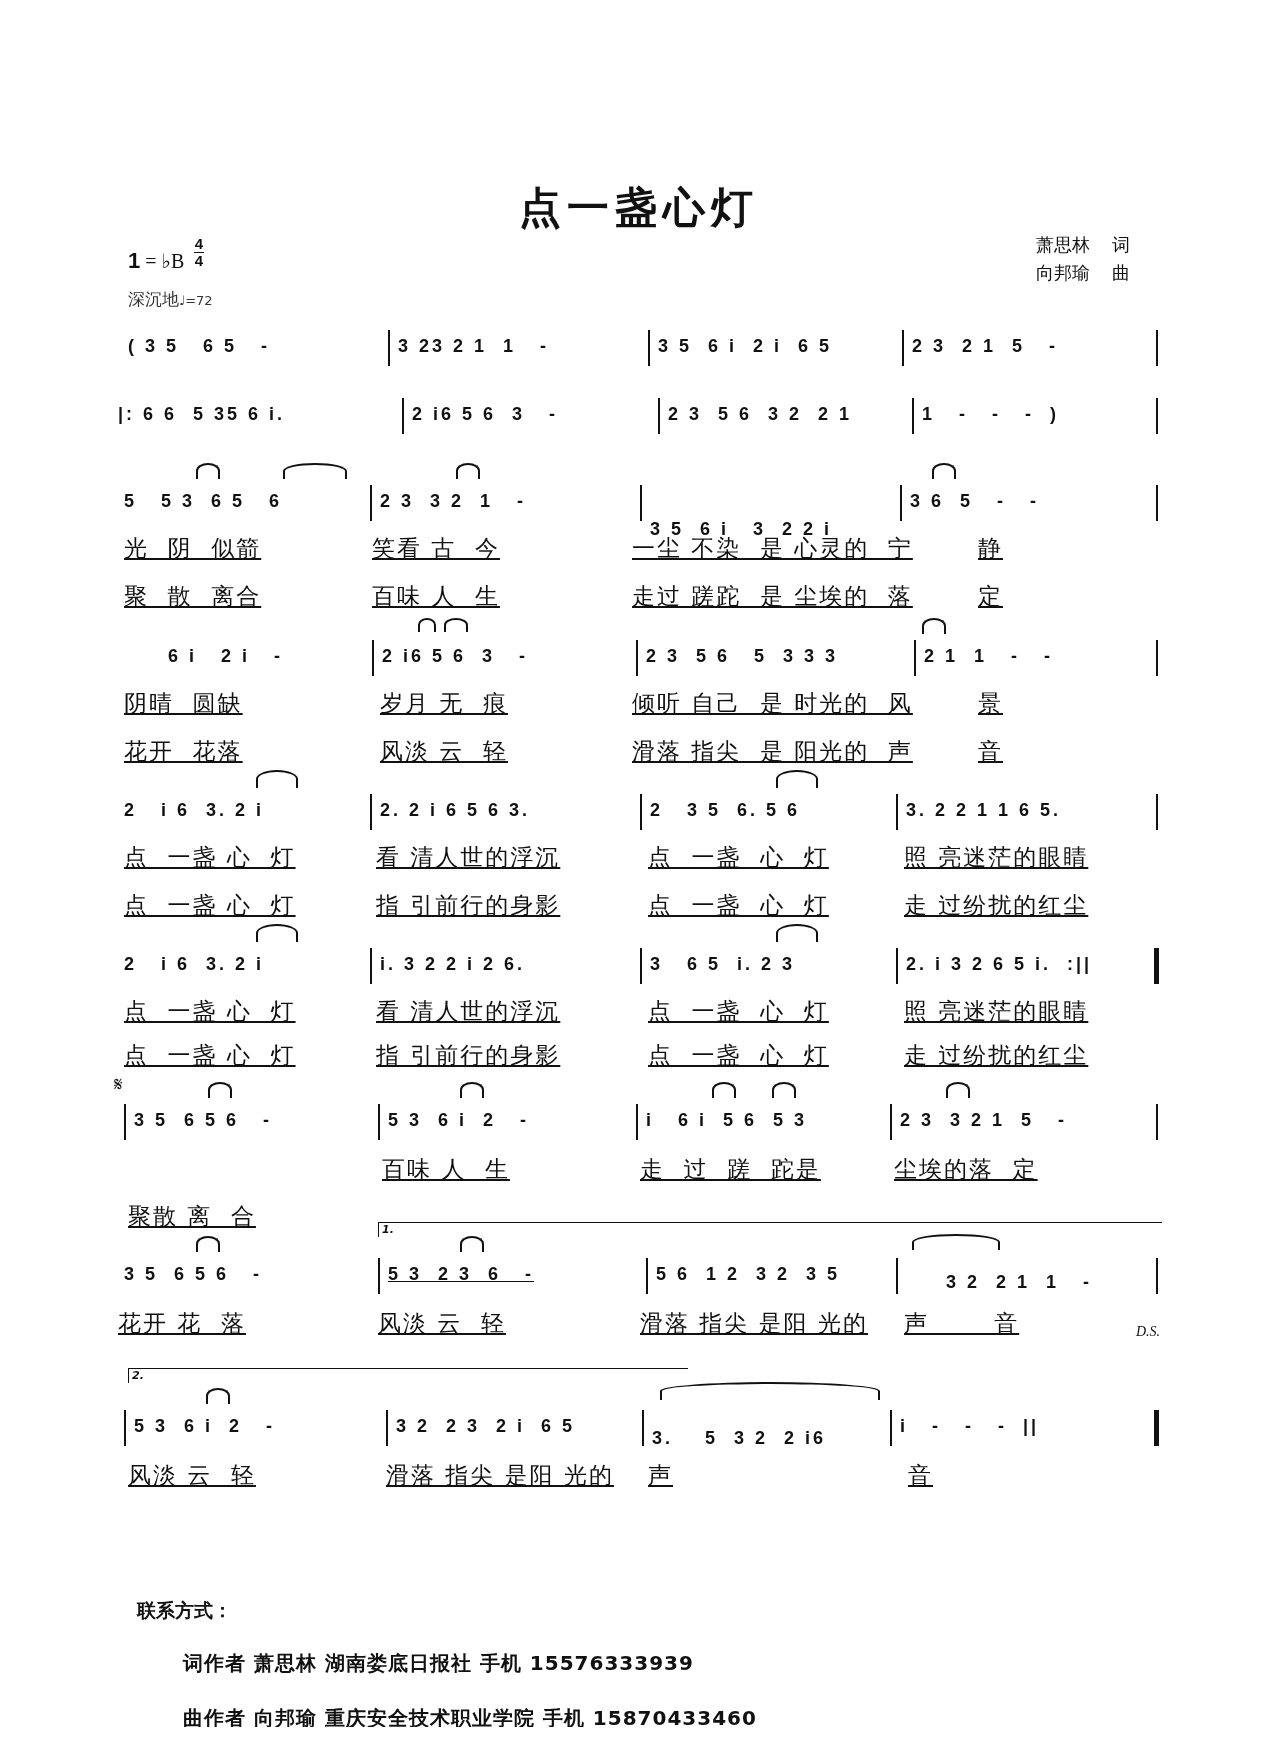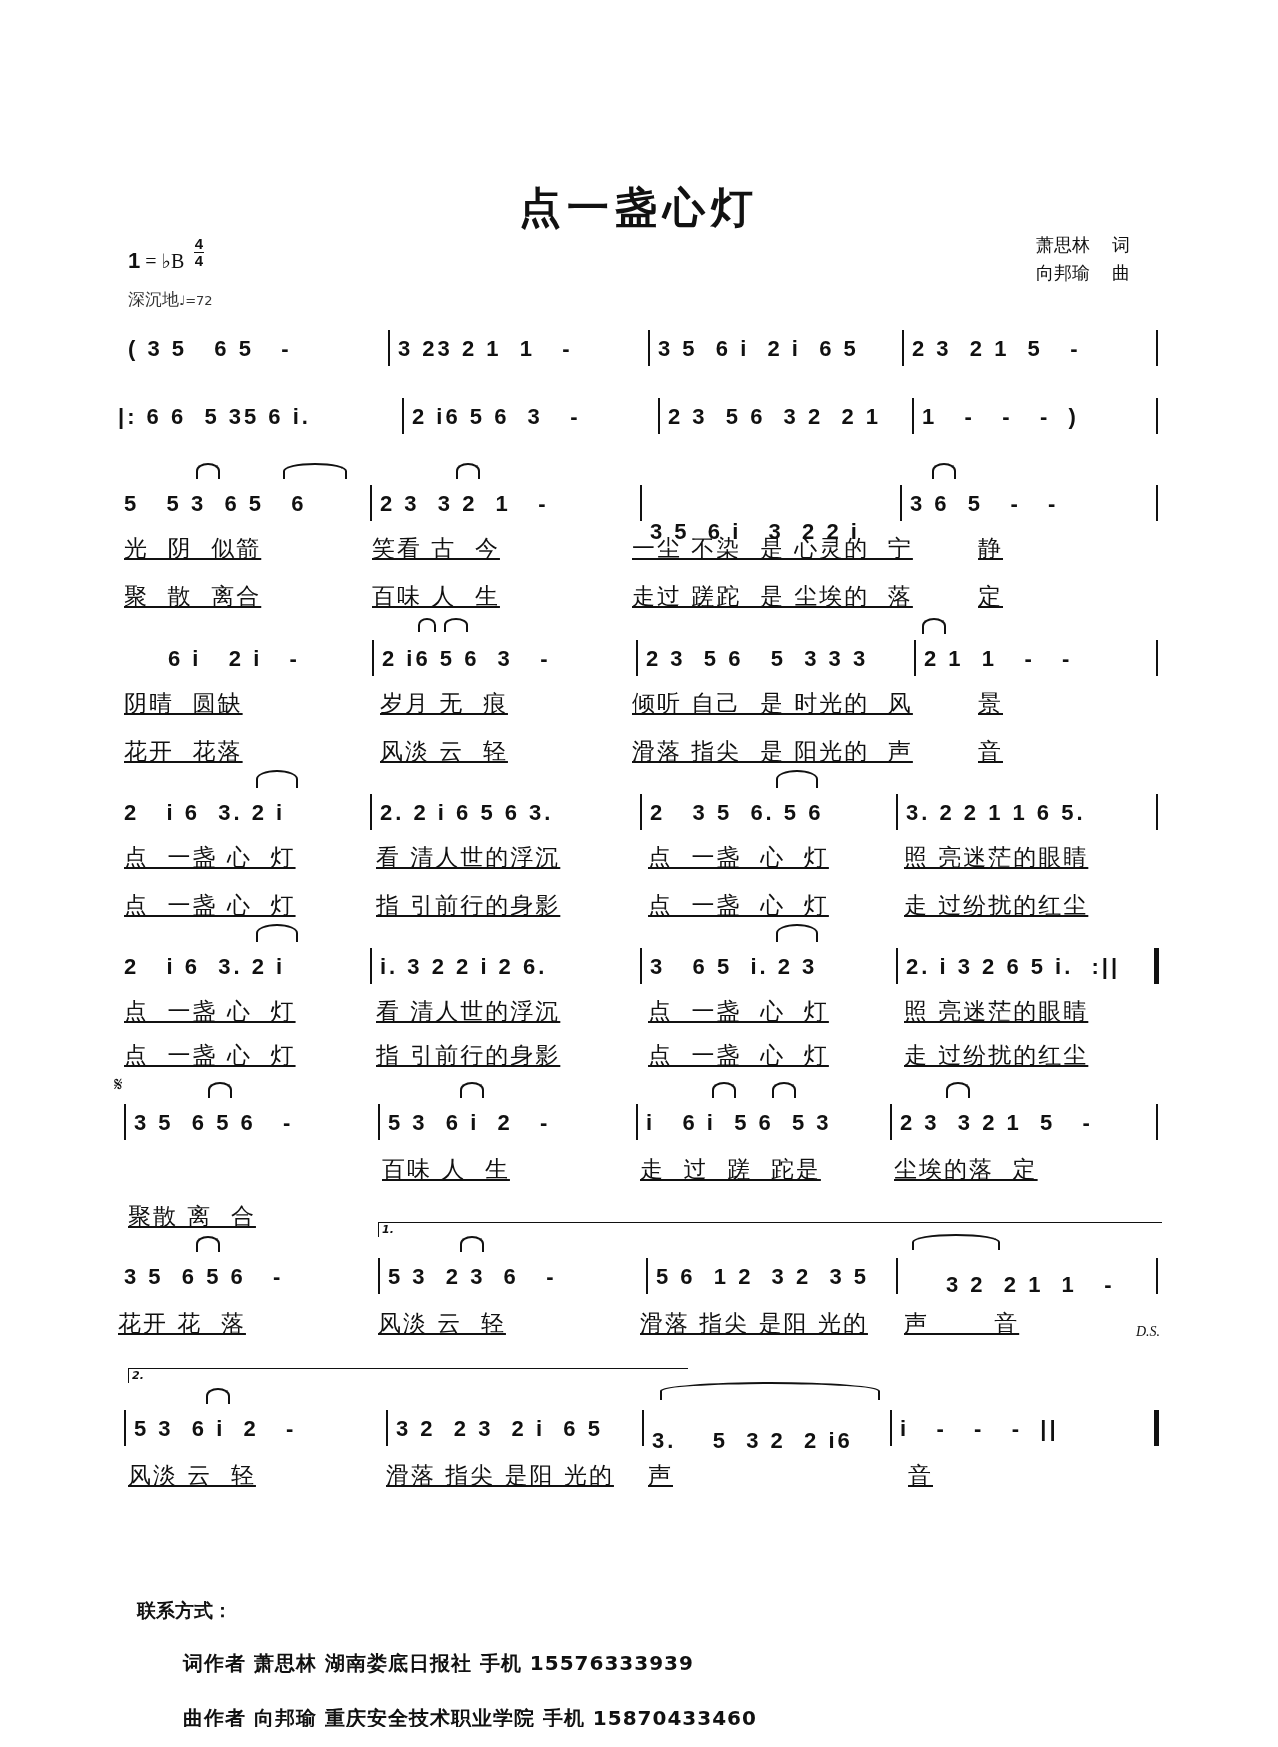--- a/index.html
+++ b/index.html
@@ -9,21 +9,21 @@
   .title { left:0; width:1278px; top:180px; text-align:center; font-family:"DejaVu Serif", serif;
            font-size:42px; font-weight:bold; letter-spacing:6px; }
   .key { left:128px; top:248px; font-family:"Liberation Serif", serif; font-size:20px; }
   .key b { font-family:"Liberation Sans", sans-serif; font-size:22px; }
   .timesig { left:194px; top:236px; font-family:"Liberation Sans", sans-serif; font-weight:bold; font-size:15px; line-height:16px; text-align:center; }
   .tempo { left:128px; top:288px; font-size:17px; color:#333; }
   .credits { left:1036px; top:231px; font-family:"DejaVu Serif", serif; font-size:18px; line-height:28px; }
   .credits span.role { margin-left:22px; }
 
   .row { position:absolute; left:0; width:1278px; }
-  .notes { position:absolute; font-family:"Liberation Sans", sans-serif; font-weight:bold; font-size:22px;
+  .notes { position:absolute; font-family:"Liberation Sans", sans-serif; font-weight:bold; font-size:18px;
            white-space:pre; letter-spacing:3px; }
   .barline { position:absolute; width:2px; background:#111; }
   .lyric { position:absolute; font-family:"DejaVu Serif", serif; font-size:23px; white-space:pre; letter-spacing:2px;text-decoration:underline; }
   .arc { position:absolute; border:2px solid #111; border-bottom:none; border-radius:50% 50% 0 0; }
   .endbar { position:absolute; width:5px; background:#111; }
   .volta { position:absolute; border-top:1.5px solid #111; border-left:1.5px solid #111; height:14px; font-size:11px; font-style:italic; font-weight:bold; padding-left:3px; }
   .ds { position:absolute; font-family:"Liberation Serif", serif; font-style:italic; font-size:14px; }
   .segno { position:absolute; font-family:"DejaVu Serif", serif; font-size:20px; }
 
   .contact-h { left:137px; top:1598px; font-size:19px; font-weight:bold; }
@@ -187,21 +187,21 @@
   <div class="lyric" style="left:894px;top:50px;">尘埃的落  定</div>
 </div>
 
 <div class="row" style="top:1258px;">
   <div class="volta" style="left:378px;top:-36px;width:780px;">1.</div>
   <div class="arc" style="left:196px;top:-22px;width:20px;height:14px;"></div>
   <div class="arc" style="left:460px;top:-22px;width:20px;height:14px;"></div>
   <div class="arc" style="left:912px;top:-24px;width:84px;height:14px;"></div>
   <div class="notes" style="left:124px;top:6px;">3 5  6 5 6   -</div>
   <div class="barline" style="left:378px;top:0;height:36px;"></div>
-  <div class="notes" style="left:388px;top:6px;">5 3  2 3  6   -</div>
+  <div class="notes" style="left:388px;top:6px;text-decoration:underline;">5 3  2 3  6   -</div>
   <div class="barline" style="left:646px;top:0;height:36px;"></div>
   <div class="notes" style="left:656px;top:6px;">5 6  1 2  3 2  3 5</div>
   <div class="barline" style="left:896px;top:0;height:36px;"></div>
   <div class="notes" style="left:906px;top:14px;margin-left:40px;">3 2  2 1  1   -</div>
   <div class="barline" style="left:1156px;top:0;height:36px;"></div>
   <div class="lyric" style="left:118px;top:50px;">花开 花  落</div>
   <div class="lyric" style="left:378px;top:50px;">风淡 云  轻</div>
   <div class="lyric" style="left:640px;top:50px;">滑落 指尖 是阳 光的</div>
   <div class="lyric" style="left:904px;top:50px;">声       音</div>
   <div class="ds" style="left:1136px;top:66px;">D.S.</div>

